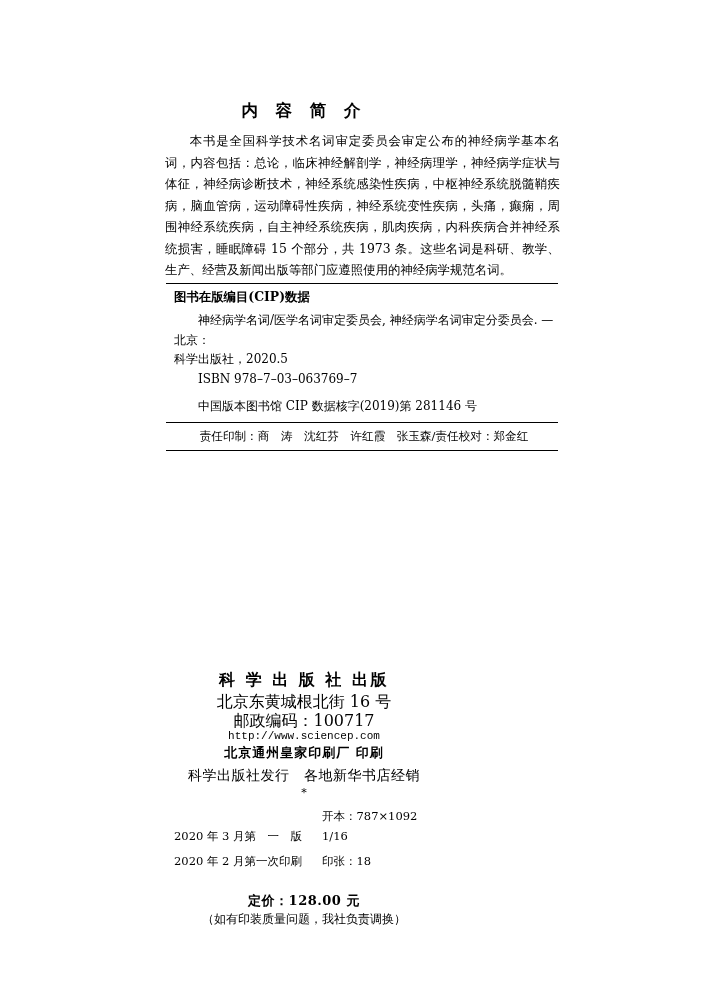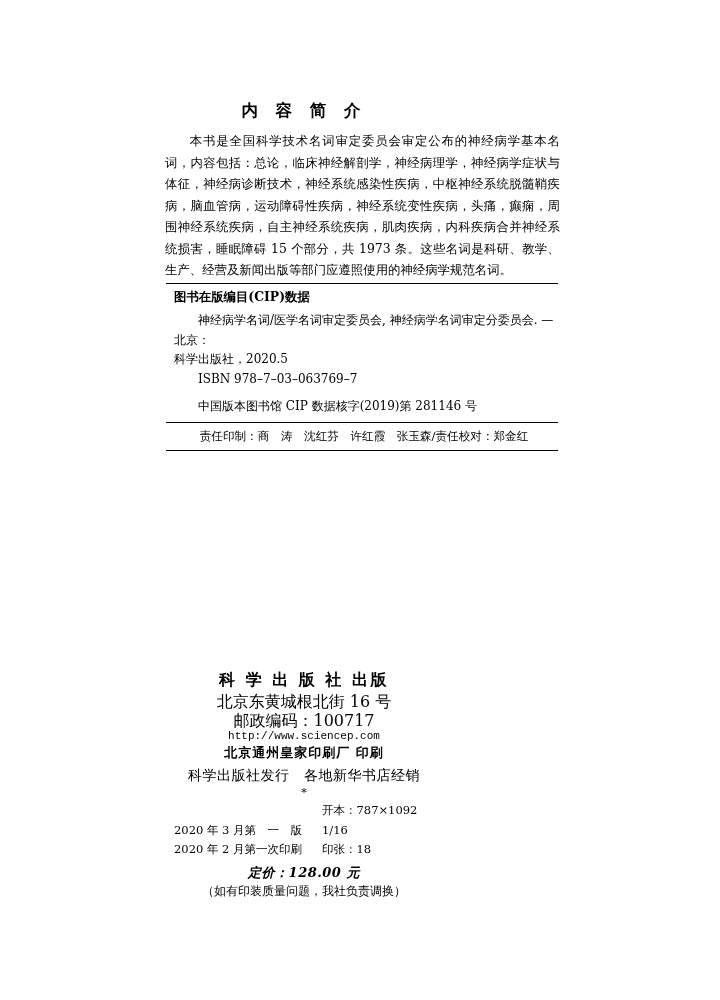--- a/index.html
+++ b/index.html
@@ -134,40 +134,40 @@
     line-height: 12px;
   }
   .specs {
     font-size: 11.5px;
     line-height: 19.5px;
     margin-top: 2px;
   }
   .price {
     font-size: 13px;
     font-weight: bold;
-    margin-top: 4px;
+    margin-top: 20px;
     letter-spacing: 0.5px;
-    font-style: italic;
   }
   .note {
     font-size: 12px;
     margin-top: 1px;
   }
   .spec-row {
     display: block;
   }
   .spec-left {
     display: inline-block;
     text-align: left;
     width: 148px;
   }
   .spec-right {
     display: inline-block;
     text-align: left;
     width: 112px;
+    margin-top: 6px;
   }
 </style>
 </head>
 <body>
 
 <div class="page">
 
   <div class="content-title">内 容 简 介</div>
 
   <div class="abstract">本书是全国科学技术名词审定委员会审定公布的神经病学基本名词，内容包括：总论，临床神经解剖学，神经病理学，神经病学症状与体征，神经病诊断技术，神经系统感染性疾病，中枢神经系统脱髓鞘疾病，脑血管病，运动障碍性疾病，神经系统变性疾病，头痛，癫痫，周围神经系统疾病，自主神经系统疾病，肌肉疾病，内科疾病合并神经系统损害，睡眠障碍 15 个部分，共 1973 条。这些名词是科研、教学、生产、经营及新闻出版等部门应遵照使用的神经病学规范名词。</div>

